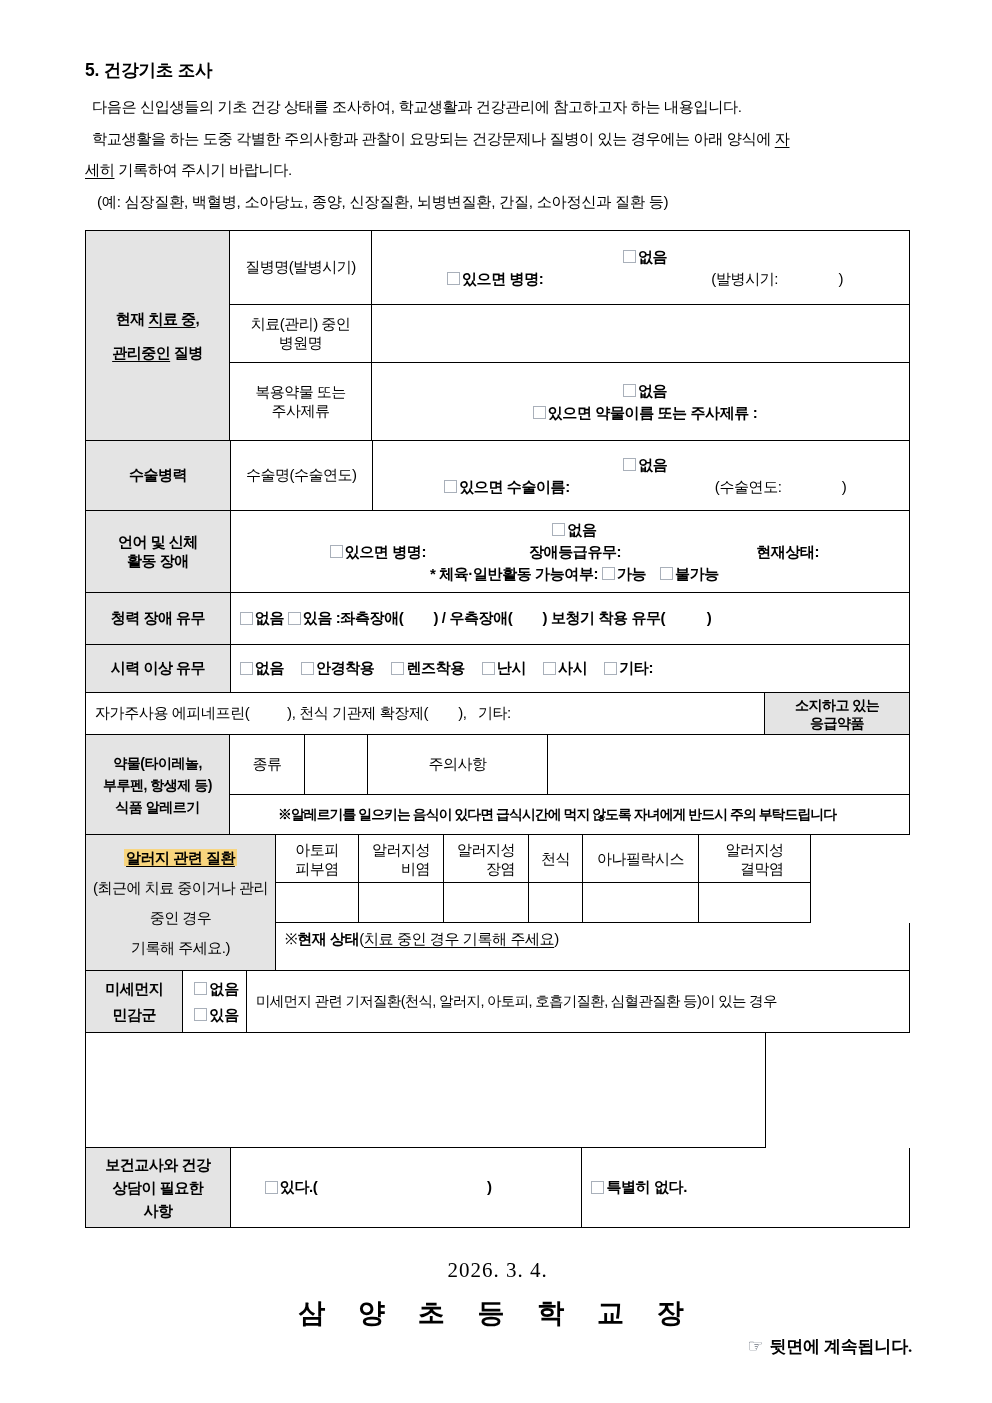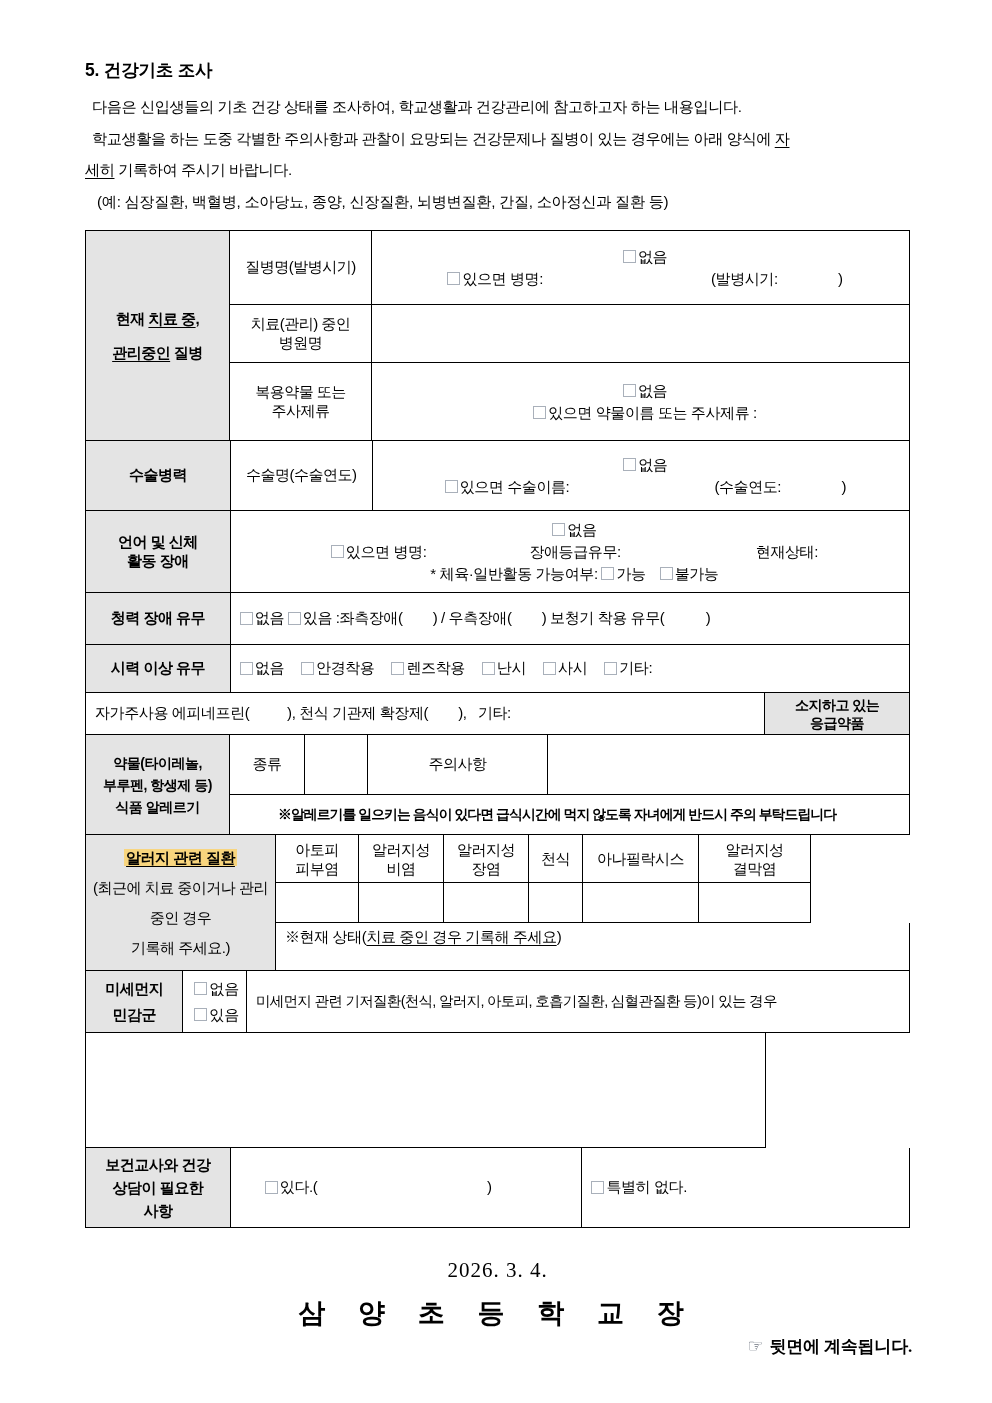--- a/index.html
+++ b/index.html
@@ -28,33 +28,33 @@
   .content { padding-left:9px; letter-spacing:-0.4px; }
   .vtop { align-items:flex-start; }
   .prelines { white-space:pre-line; }
   .pre { white-space:pre-wrap; }
   .lines { display:flex; flex-direction:column; justify-content:center; }
   .cline { display:flex; align-items:center; white-space:pre-wrap; line-height:22px; }
   .cb {
     display:inline-block; width:13px; height:13px; flex:0 0 13px;
     border:1.4px solid #a9b0ba; background:#fff; margin-right:2px; vertical-align:-2px;
   }
-  .bold { font-weight:normal; }
+  .bold { font-weight:bold; }
   .hl { background:#f8d57e; font-weight:bold; text-decoration:underline; text-underline-offset:3px; padding:0 2px; }
   .note-sm { font-weight:bold; font-size:13.8px; letter-spacing:-0.9px; }
   .opt { margin-right:17px; display:inline-flex; align-items:center; white-space:pre; }
 
   
   .w145{width:145px;} .w142{width:142px;} .w538{width:538px;} .w680{width:680px;}
   .w80{width:100px;} .w65{width:65px;} .w352{width:352px;padding-left:34px;} .w328{width:328px;}
   .w290{width:290px;} .w535{width:634px;}
   .aw0{width:83px;} .aw1{width:85px;} .aw2{width:85px;} .aw3{width:54px;} .aw4{width:116px;} .aw5{width:112px;}
   .w75{width:75px;} .w63{width:63px;} .w180{width:180px;} .w362{width:362px;}
   .h74{height:74px;} .h58{height:58px;} .h78{height:78px;} .h70{height:70px;}
-  .h82{height:82px;} .h52{height:52px;} .h48{height:48px;} .h42{height:42px;}
+  .h82{height:82px;} .h52{height:52px;} .h48{height:48px;text-align:right;} .h42{height:42px;}
   .h60{height:60px;} .h40{height:40px;padding-left:48px;} .h136{height:136px;} .h62{height:62px;}
   .h115{height:115px;} .h80{height:80px;} .h100{height:100px;} .h210{height:210px;}
 
   
   .date-line { width:825px; margin-top:30px; text-align:center; font-size:21px; letter-spacing:1px;
                font-family:"Liberation Serif", serif; }
   .school-line { width:825px; margin-top:12px; text-align:center; font-size:27px; font-weight:bold;
                  letter-spacing:13px; font-family:"Liberation Serif", serif; }
   .continue-line { width:827px; margin-top:4px; text-align:right; font-size:17px; font-weight:bold;
                    letter-spacing:-0.2px; font-family:"Liberation Serif", serif; }

